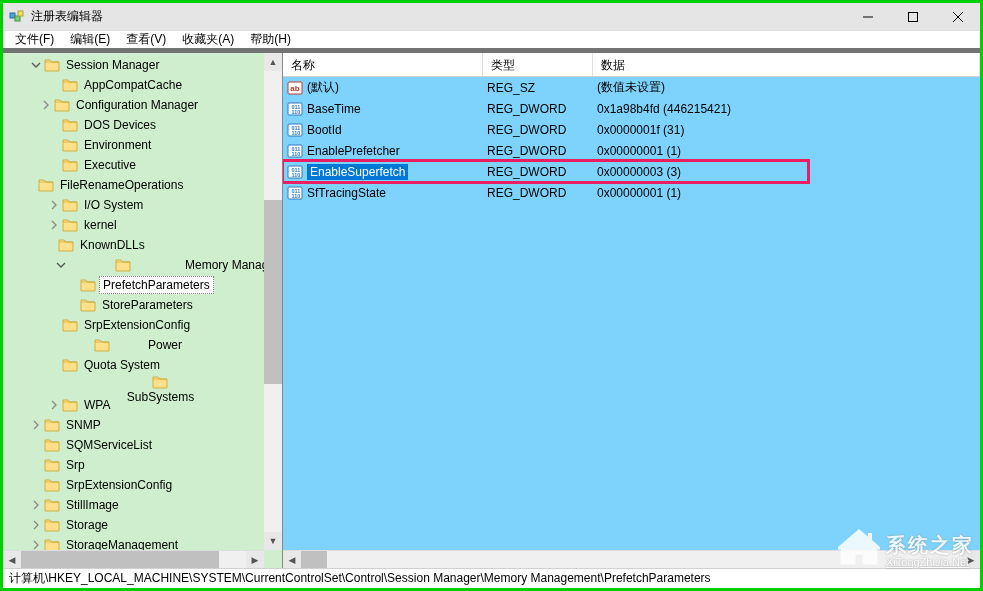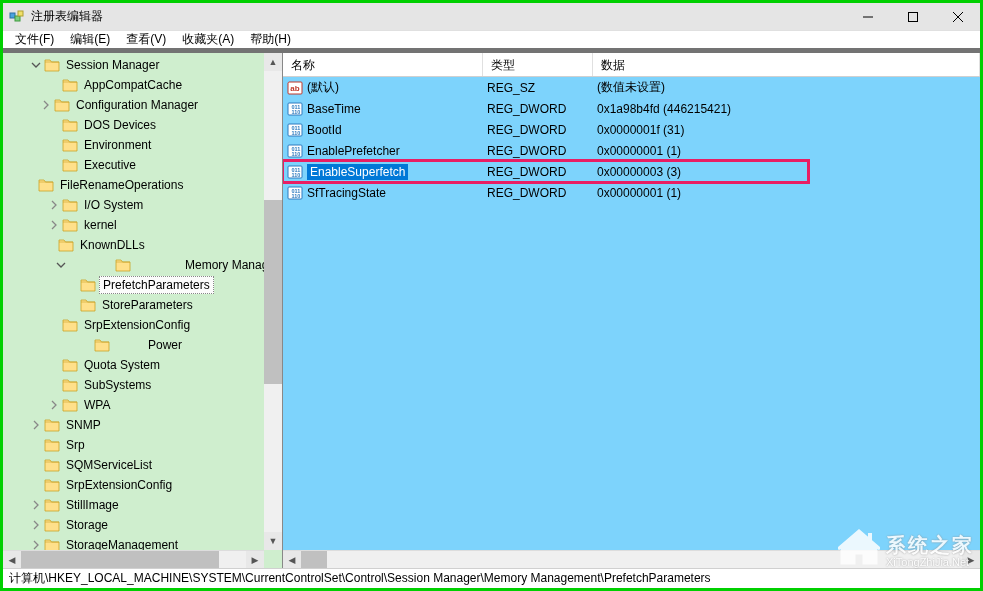--- a/index.html
+++ b/index.html
@@ -266,20 +266,21 @@
       font-size: 20px;
       font-weight: bold;
       color: #fff;
       text-shadow: 0 0 2px #888;
       letter-spacing: 2px;
     }
     .watermark .wm-url {
       font-size: 11px;
       color: #fff;
       text-shadow: 0 0 2px #888;
+      text-decoration: underline;
     }
     .watermark svg path, .watermark svg rect { fill: #fff; }
   </style>
 </head>
 <body>
 
 <div class="window">
 
   <div class="titlebar">
     <span class="app-icon">
@@ -464,21 +465,21 @@
               <span class="node-label">Power</span>
             </div>
             <div class="tree-node" style="padding-left: 44px;">
               <span class="expander empty"></span>
               <span class="folder-icon"><svg width="16" height="14" viewBox="0 0 16 14">
                   <path d="M1 2 h5 l1.5 2 H15 v9 H1 Z" fill="#ffe08a" stroke="#c9a227" stroke-width="0.8"></path>
                   <path d="M1 4 H15" stroke="#c9a227" stroke-width="0.6"></path>
                 </svg></span>
               <span class="node-label">Quota System</span>
             </div>
-            <div class="tree-node" style="padding-left: 44px;">
+            <div class="tree-node" style="padding-left: 44px; flex-direction: column;">
               <span class="expander empty"></span>
               <span class="folder-icon"><svg width="16" height="14" viewBox="0 0 16 14">
                   <path d="M1 2 h5 l1.5 2 H15 v9 H1 Z" fill="#ffe08a" stroke="#c9a227" stroke-width="0.8"></path>
                   <path d="M1 4 H15" stroke="#c9a227" stroke-width="0.6"></path>
                 </svg></span>
               <span class="node-label">SubSystems</span>
             </div>
             <div class="tree-node" style="padding-left: 44px;">
               <span class="expander">
                 <svg width="10" height="10">
@@ -502,29 +503,29 @@
                   <path d="M1 4 H15" stroke="#c9a227" stroke-width="0.6"></path>
                 </svg></span>
               <span class="node-label">SNMP</span>
             </div>
             <div class="tree-node" style="padding-left: 26px;">
               <span class="expander empty"></span>
               <span class="folder-icon"><svg width="16" height="14" viewBox="0 0 16 14">
                   <path d="M1 2 h5 l1.5 2 H15 v9 H1 Z" fill="#ffe08a" stroke="#c9a227" stroke-width="0.8"></path>
                   <path d="M1 4 H15" stroke="#c9a227" stroke-width="0.6"></path>
                 </svg></span>
+              <span class="node-label">SQMServiceList</span>
+            </div>
+            <div class="tree-node" style="padding-left: 26px;">
+              <span class="expander empty"></span>
+              <span class="folder-icon"><svg width="16" height="14" viewBox="0 0 16 14">
+                  <path d="M1 2 h5 l1.5 2 H15 v9 H1 Z" fill="#ffe08a" stroke="#c9a227" stroke-width="0.8"></path>
+                  <path d="M1 4 H15" stroke="#c9a227" stroke-width="0.6"></path>
+                </svg></span>
               <span class="node-label">Srp</span>
-            </div>
-            <div class="tree-node" style="padding-left: 26px;">
-              <span class="expander empty"></span>
-              <span class="folder-icon"><svg width="16" height="14" viewBox="0 0 16 14">
-                  <path d="M1 2 h5 l1.5 2 H15 v9 H1 Z" fill="#ffe08a" stroke="#c9a227" stroke-width="0.8"></path>
-                  <path d="M1 4 H15" stroke="#c9a227" stroke-width="0.6"></path>
-                </svg></span>
-              <span class="node-label">SQMServiceList</span>
             </div>
             <div class="tree-node" style="padding-left: 26px;">
               <span class="expander empty"></span>
               <span class="folder-icon"><svg width="16" height="14" viewBox="0 0 16 14">
                   <path d="M1 2 h5 l1.5 2 H15 v9 H1 Z" fill="#ffe08a" stroke="#c9a227" stroke-width="0.8"></path>
                   <path d="M1 4 H15" stroke="#c9a227" stroke-width="0.6"></path>
                 </svg></span>
               <span class="node-label">SrpExtensionConfig</span>
             </div>
             <div class="tree-node" style="padding-left: 26px;">

